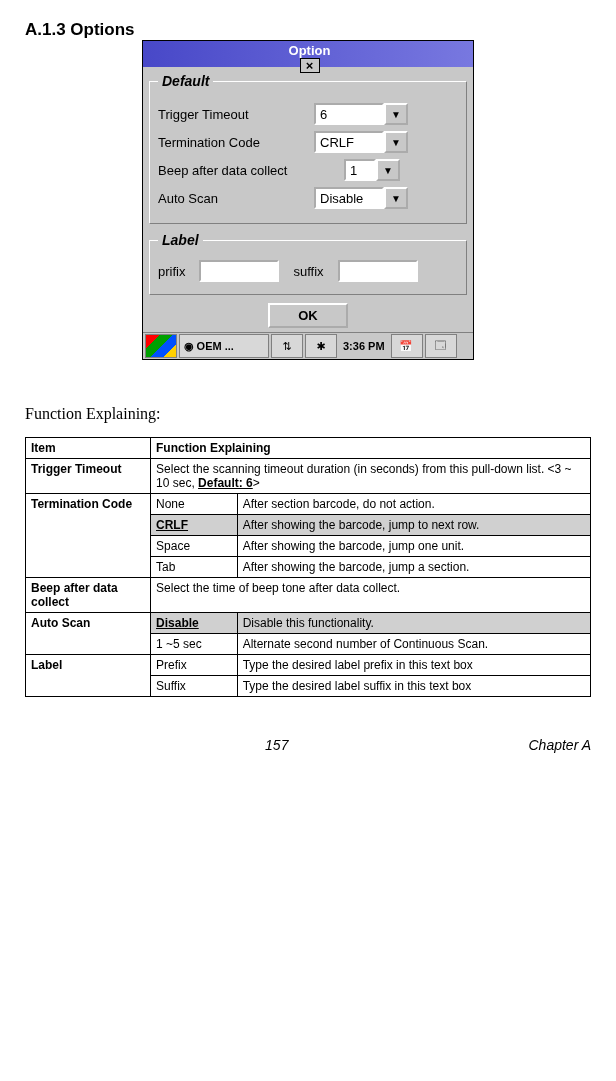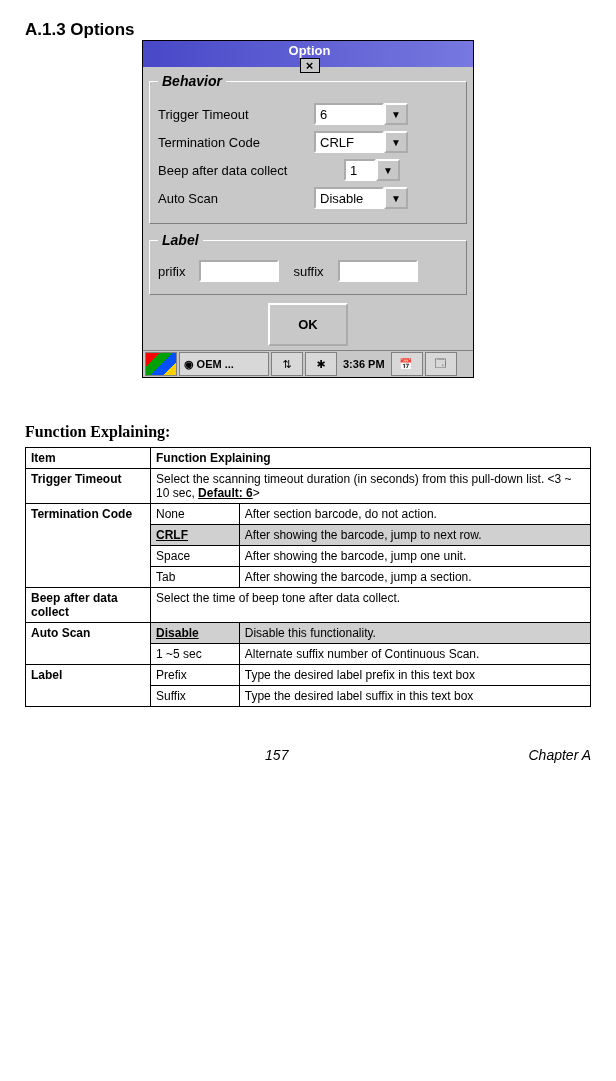--- a/index.html
+++ b/index.html
@@ -115,21 +115,21 @@
     width: 80px;
   }
   .ok-row {
     display: flex;
     justify-content: center;
     margin: 6px 0 2px 0;
   }
   .ok-btn {
     border: 2px outset #fff;
     background: #c8c8c8;
-    padding: 12px 28px;
+    padding: 3px 28px;
     font-weight: bold;
   }
   .taskbar {
     border-top: 1px solid #808080;
     background: #c8c8c8;
     display: flex;
     align-items: center;
     height: 26px;
     gap: 2px;
     padding: 0 2px;
@@ -146,23 +146,23 @@
   }
   .tbtn.flag {
     width: 22px;
     justify-content: center;
     background: linear-gradient(135deg, #ff0000 0 25%, #00a000 0 50%, #0050ff 0 75%, #ffd000 0 100%);
   }
   .tbtn.oem { font-weight: bold; width: 80px; }
   .tbtn.ico { width: 22px; justify-content: center; }
   .tbtn.time { border: none; background: transparent; font-weight: bold; }
   .func-heading {
-    font-weight: bold;
+    font-weight: normal;
     font-size: 16px;
-    margin-bottom: 6px;
+    margin-bottom: 14px;
     font-family: "Times New Roman", serif;
   }
   table.explain {
     border-collapse: collapse;
     width: 100%;
     font-size: 12px;
   }
   table.explain th, table.explain td {
     border: 1px solid #000;
     padding: 3px 5px;
@@ -190,21 +190,21 @@
 
 <div class="screenshot-wrap">
   <div class="win">
     <div class="titlebar">
       <span>Option</span>
       <div class="close">×</div>
     </div>
     <div class="win-body">
 
       <fieldset class="ui">
-        <legend>Behavior</legend>
+        <legend>Default</legend>
 
         <div class="field-row">
           <span class="lbl">Trigger Timeout</span>
           <div class="dropdown">
             <div class="sunken val">6</div>
             <div class="arrow">▼</div>
           </div>
         </div>
 
         <div class="field-row">
@@ -297,21 +297,21 @@
     <th>Beep after data collect</th>
     <td colspan="2">Select the time of beep tone after data collect.</td>
   </tr>
   <tr>
     <th rowspan="2">Auto Scan</th>
     <td class="shaded underline">Disable</td>
     <td class="shaded">Disable this functionality.</td>
   </tr>
   <tr>
     <td>1 ~5 sec</td>
-    <td>Alternate suffix number of Continuous Scan.</td>
+    <td>Alternate second number of Continuous Scan.</td>
   </tr>
   <tr>
     <th rowspan="2">Label</th>
     <td>Prefix</td>
     <td>Type the desired label prefix in this text box</td>
   </tr>
   <tr>
     <td>Suffix</td>
     <td>Type the desired label suffix in this text box</td>
   </tr>

